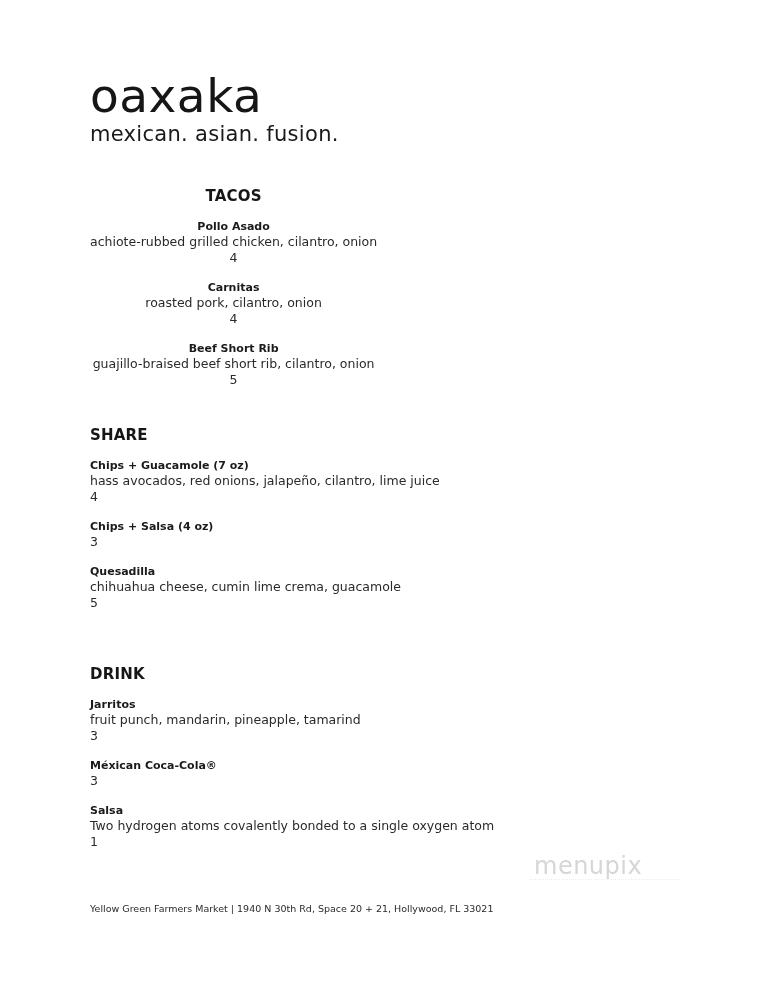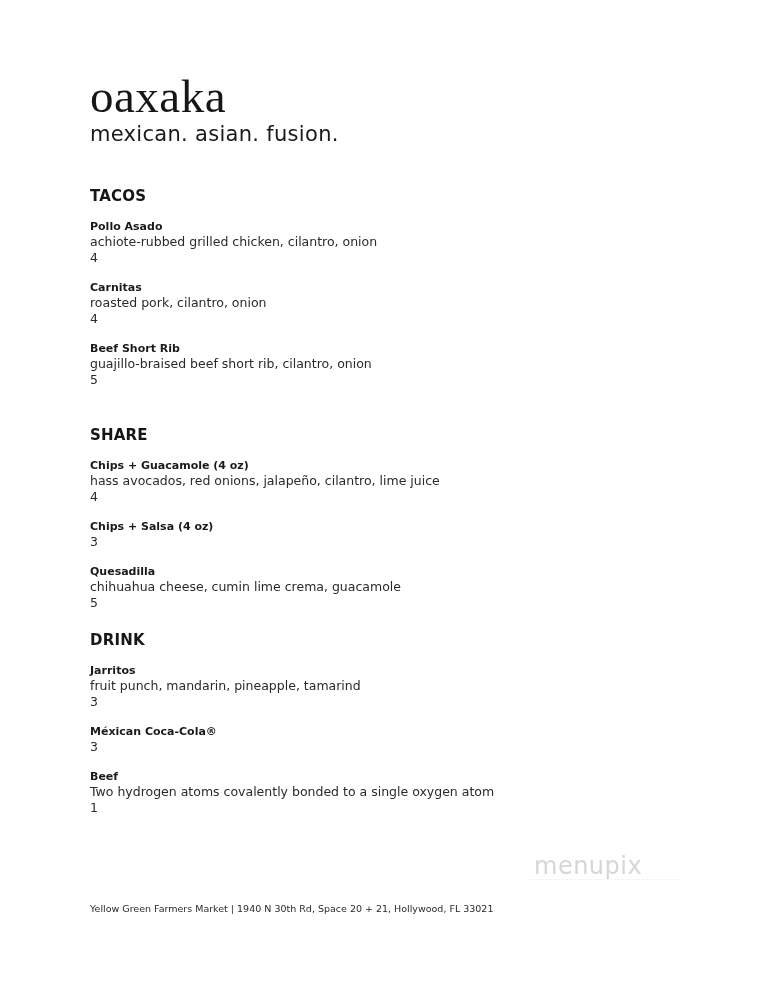--- a/index.html
+++ b/index.html
@@ -9,21 +9,21 @@
       background: #ffffff;
       color: #1a1a1a;
       font-family: "DejaVu Sans", "Liberation Sans", sans-serif;
       position: relative;
       overflow: hidden;
     }
     .page { position: absolute; left: 90px; top: 0; right: 0; }
     .brand-title {
       position: absolute; top: 70px; left: 0;
       font-size: 47px; font-weight: normal; letter-spacing: 0.5px;
-      color: #161616; line-height: 52px; font-family: Liberation Serif, serif;
+      color: #161616; line-height: 52px;
     }
     .brand-tagline {
       position: absolute; top: 120px; left: 0;
       font-size: 21px; color: #1a1a1a; line-height: 28px; letter-spacing: 0.3px;
     }
     .section { position: absolute; left: 0; }
     .section-title {
       font-size: 15px; font-weight: bold; color: #161616; margin: 0 0 14px 0;
       line-height: 18px; letter-spacing: 0.2px;
     }
@@ -45,21 +45,21 @@
       border-top: 1px dotted #eeeeee;
     }
   </style>
 </head>
 <body>
 
 <div class="page">
   <div class="brand-title">oaxaka</div>
   <div class="brand-tagline">mexican. asian. fusion.</div>
 
-  <div class="section" style="top:187px;">
+  <div class="section" style="top:187px;text-align:center;">
     <div class="section-title">TACOS</div>
     <div class="item">
       <div class="item-name">Pollo Asado</div>
       <div class="item-desc">achiote-rubbed grilled chicken, cilantro, onion</div>
       <div class="item-price">4</div>
     </div>
     <div class="item">
       <div class="item-name">Carnitas</div>
       <div class="item-desc">roasted pork, cilantro, onion</div>
       <div class="item-price">4</div>
@@ -67,48 +67,48 @@
     <div class="item">
       <div class="item-name">Beef Short Rib</div>
       <div class="item-desc">guajillo-braised beef short rib, cilantro, onion</div>
       <div class="item-price">5</div>
     </div>
   </div>
 
   <div class="section" style="top:426px;">
     <div class="section-title">SHARE</div>
     <div class="item">
-      <div class="item-name">Chips + Guacamole (4 oz)</div>
+      <div class="item-name">Chips + Guacamole (7 oz)</div>
       <div class="item-desc">hass avocados, red onions, jalapeño, cilantro, lime juice</div>
       <div class="item-price">4</div>
     </div>
     <div class="item">
       <div class="item-name">Chips + Salsa (4 oz)</div>
       <div class="item-price">3</div>
     </div>
     <div class="item">
       <div class="item-name">Quesadilla</div>
       <div class="item-desc">chihuahua cheese, cumin lime crema, guacamole</div>
       <div class="item-price">5</div>
     </div>
   </div>
 
-  <div class="section" style="top:631px;">
+  <div class="section" style="top:665px;">
     <div class="section-title">DRINK</div>
     <div class="item">
       <div class="item-name">Jarritos</div>
       <div class="item-desc">fruit punch, mandarin, pineapple, tamarind</div>
       <div class="item-price">3</div>
     </div>
     <div class="item">
       <div class="item-name">Méxican Coca-Cola®</div>
       <div class="item-price">3</div>
     </div>
     <div class="item">
-      <div class="item-name">Beef</div>
+      <div class="item-name">Salsa</div>
       <div class="item-desc">Two hydrogen atoms covalently bonded to a single oxygen atom</div>
       <div class="item-price">1</div>
     </div>
   </div>
 </div>
 
 <div class="footer">Yellow Green Farmers Market  | 1940 N 30th Rd, Space 20 + 21, Hollywood, FL  33021</div>
 <div class="watermark-top"></div>
 <div class="watermark">menupix</div>
 

